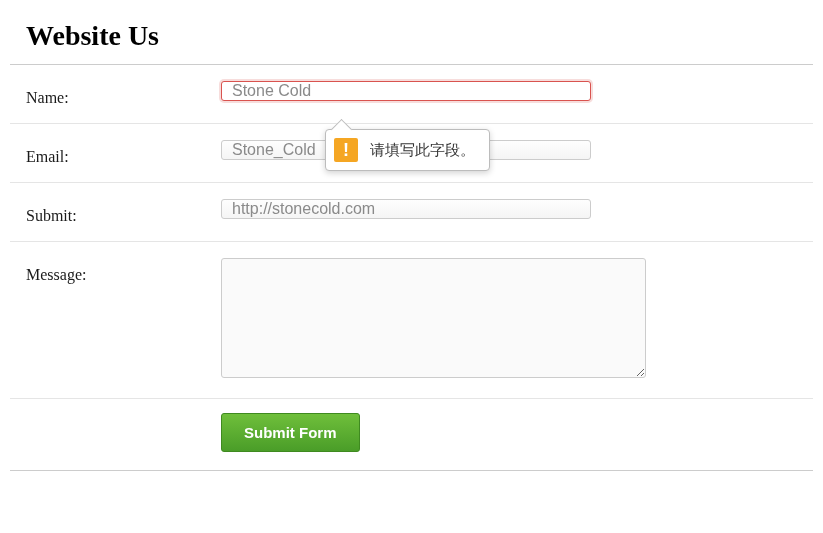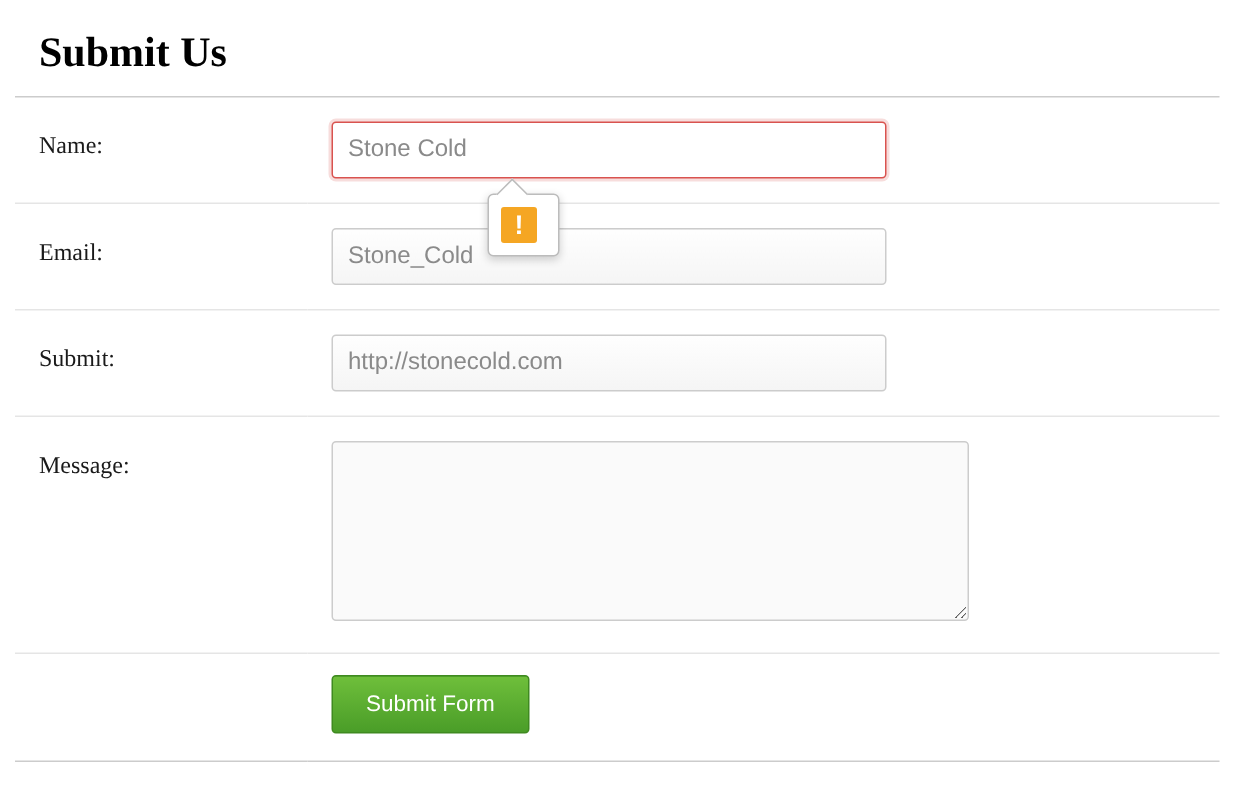--- a/index.html
+++ b/index.html
@@ -23,21 +23,21 @@
     .form-row td { padding: 16px; vertical-align: top; }
     .label-cell {
       width: 195px;
       color: #1a1a1a;
       font-size: 16px;
       padding-top: 24px !important;
     }
     .input-cell { }
     .text-input {
       width: 370px;
-      height: 38px;
+      height: 20px;
       padding: 6px 10px;
       font-size: 16px;
       font-family: Arial, sans-serif;
       color: #333;
       border: 1px solid #ccc;
       border-radius: 3px;
       background: linear-gradient(#fefefe, #f5f5f5);
       outline: none;
     }
     .text-input::placeholder { color: #8a8a8a; }
@@ -55,21 +55,21 @@
       border: 1px solid #ccc;
       border-radius: 3px;
       background: #fafafa;
       resize: both;
     }
     .submit-row { border-bottom: 1px solid #ccc; }
     .submit-row td { padding: 14px 16px 18px 16px; }
     .submit-btn {
       font-family: Arial, sans-serif;
       font-size: 15px;
-      font-weight: normal;
+      font-weight: bold;
       color: #fff;
       background: linear-gradient(#6fbf3b, #4a9d28);
       border: 1px solid #3f8a20;
       border-radius: 3px;
       padding: 10px 22px;
       cursor: pointer;
     }
     
     .tooltip {
       position: absolute;
@@ -115,21 +115,21 @@
     }
     .tooltip-text {
       font-size: 15px;
       color: #333;
       z-index: 1;
     }
   </style>
 </head>
 <body>
 
-<h1 class="page-title">Submit Us</h1>
+<h1 class="page-title">Website Us</h1>
 
 <table class="form-table">
   <tbody>
       <tr class="form-row">
     <td class="label-cell">Name:</td>
     <td class="input-cell">
       <input type="text" class="text-input error" placeholder="Stone Cold" style="">
     </td>
   </tr>
   <tr class="form-row">
@@ -154,13 +154,14 @@
     <td></td>
     <td>
       <button class="submit-btn">Submit Form</button>
     </td>
   </tr>
 </tbody>
   </table>
 
 <div class="tooltip">
   <div class="tooltip-icon">!</div>
+  <div class="tooltip-text">请填写此字段。</div>
 </div>
 
 </body></html>

